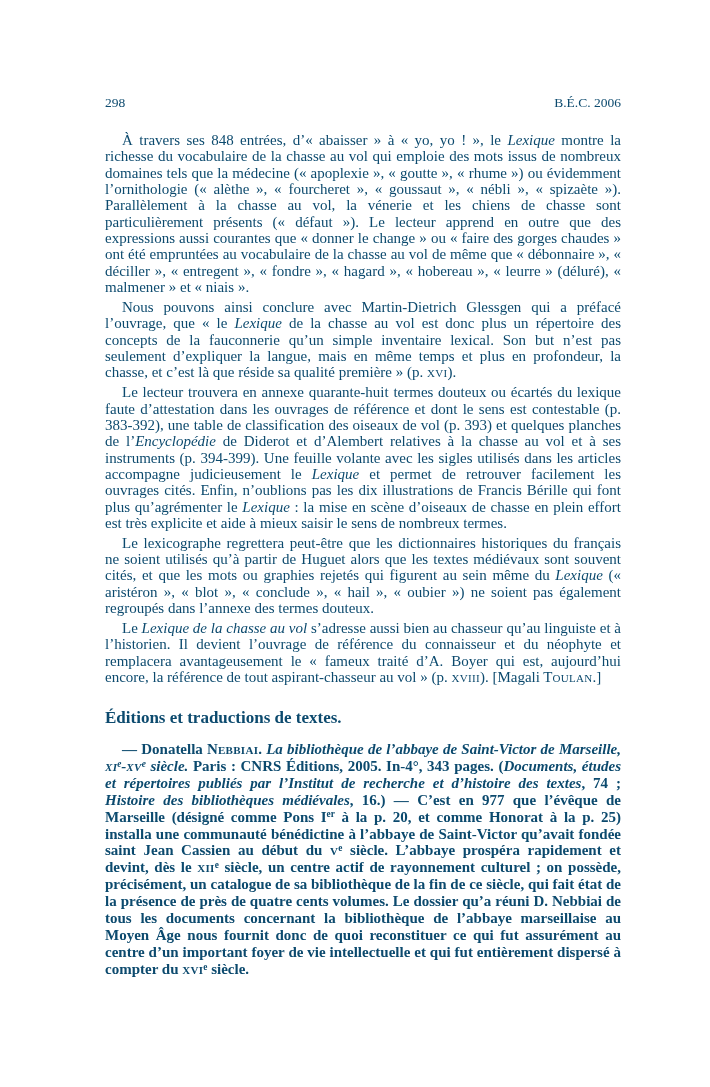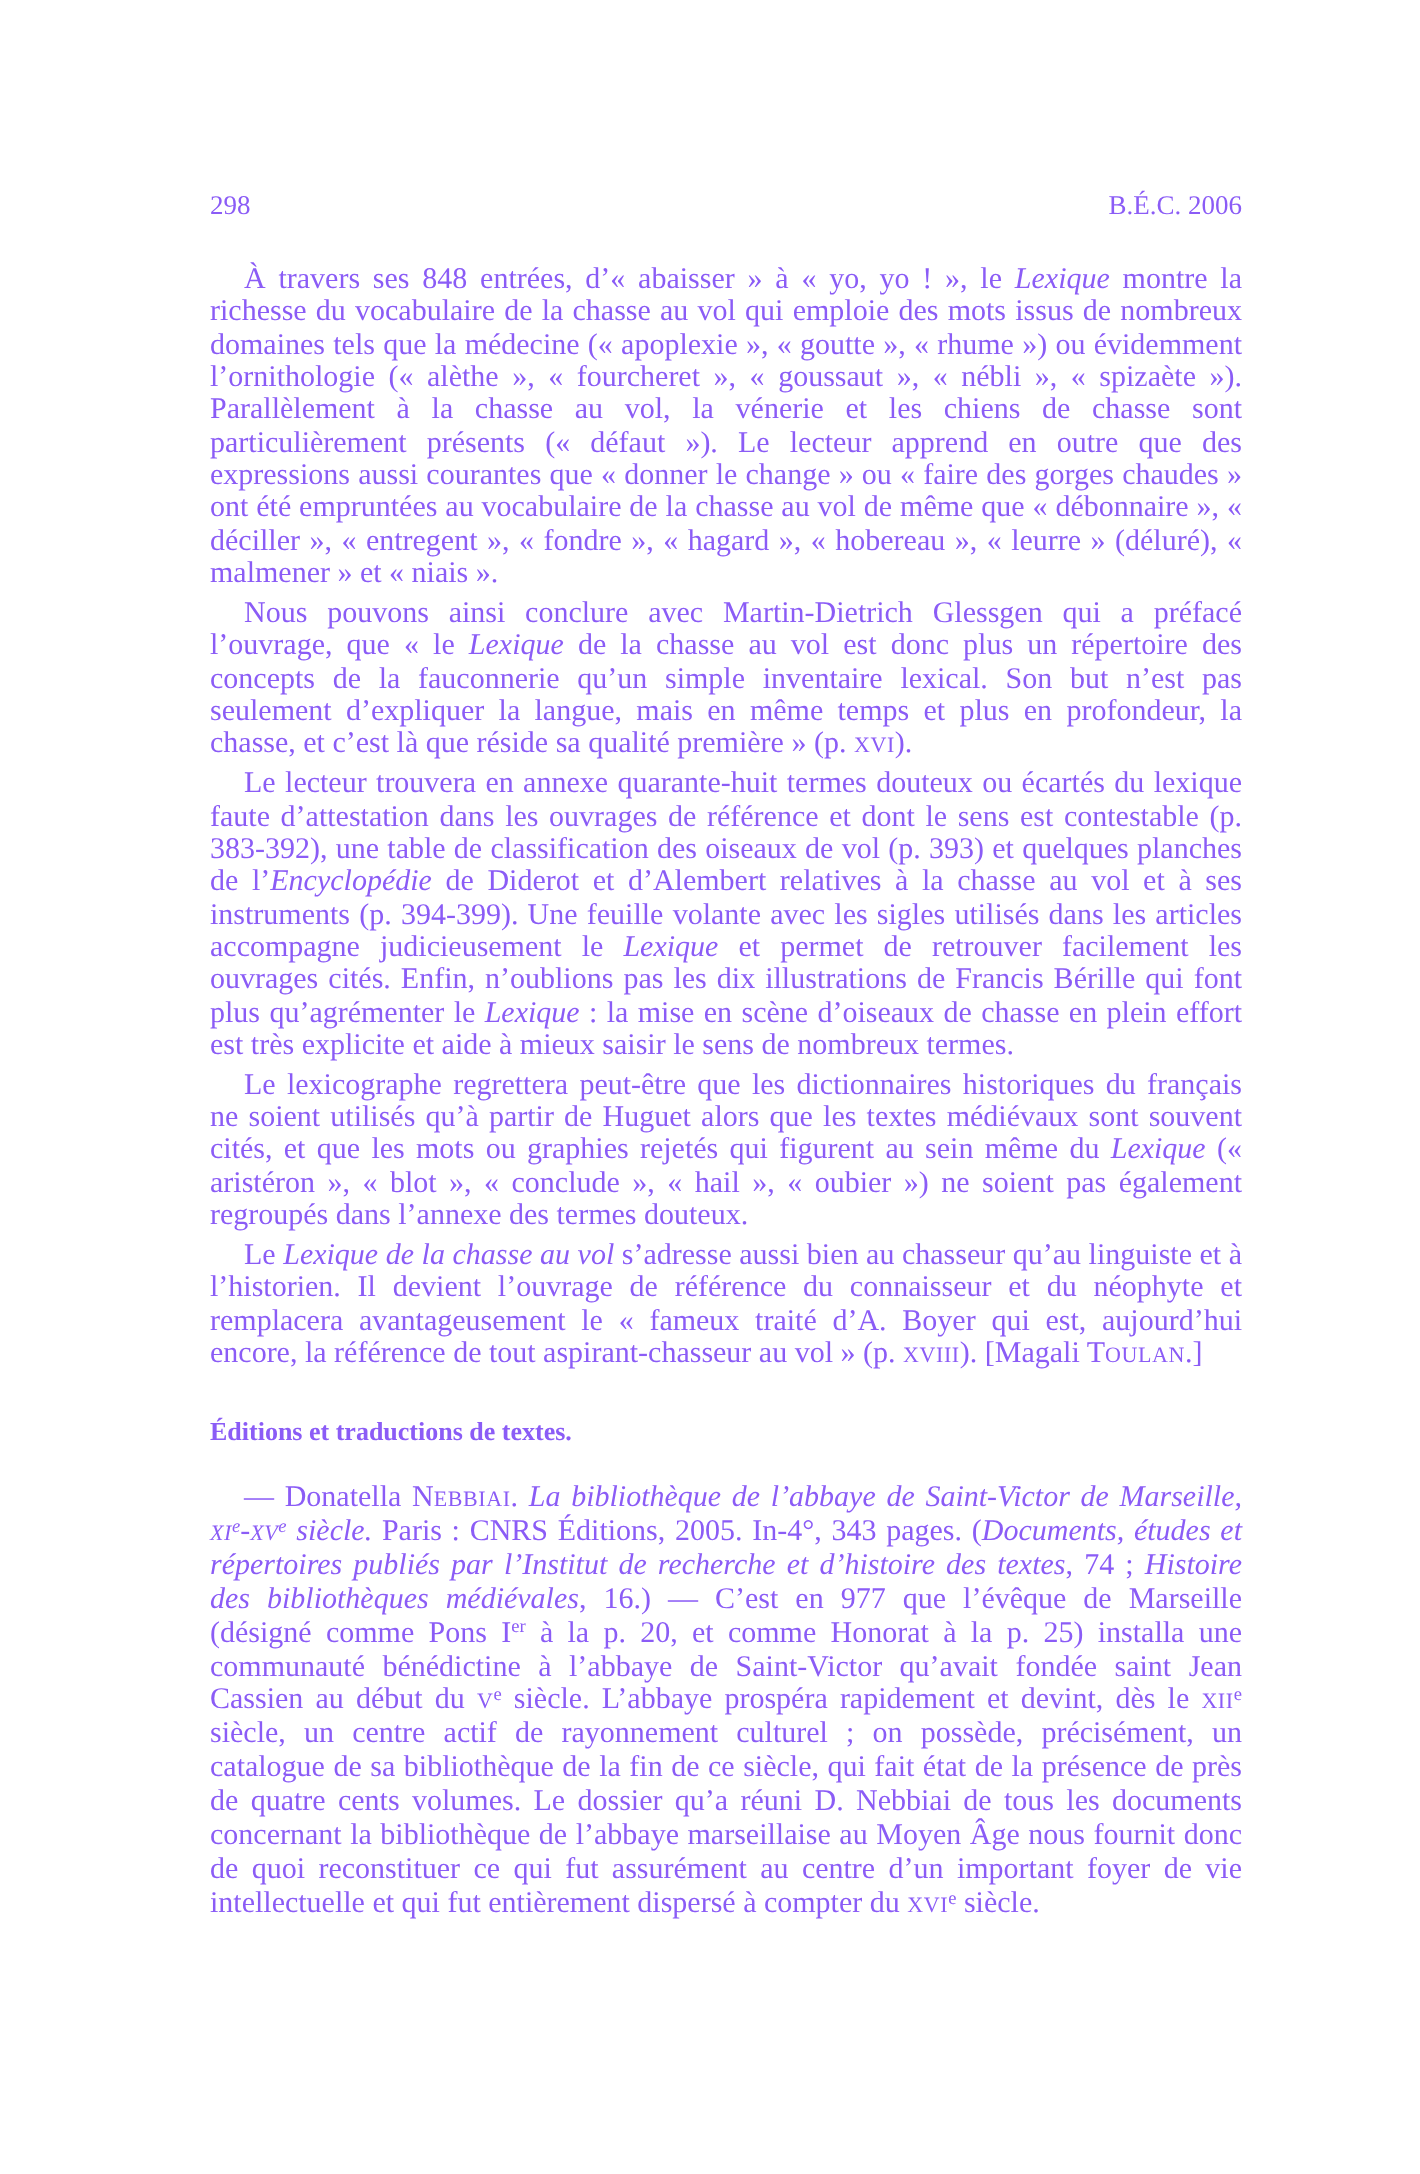--- a/index.html
+++ b/index.html
@@ -3,21 +3,21 @@
 <meta charset="utf-8">
 <style>
   html, body { margin: 0; padding: 0; background: #e8e8e8; }
   .page {
     position: relative;
     width: 710px;
     height: 1087px;
     margin: 0 auto;
     background: #ffffff;
     font-family: "Liberation Serif", serif;
-    color: #8b5cf6;
+    color: #0c4a6e;
     overflow: hidden;
   }
   .page-header {
     position: absolute;
     top: 95px;
     left: 105px;
     width: 516px;
     height: 18px;
     font-size: 13.5px;
   }
@@ -53,30 +53,30 @@
     text-align: justify;
     text-indent: 17px;
     hyphens: auto;
   }
   .section-heading {
     position: absolute;
     top: 708px;
     left: 105px;
     width: 516px;
     margin: 0;
-    font-size: 13px;
+    font-size: 17px;
     font-weight: bold;
   }
   .bibliography-section {
     position: absolute;
     top: 741px;
     left: 105px;
     width: 516px;
   }
-  .bibliography-section .body-par { line-height: 16.9px; }
+  .bibliography-section .body-par { line-height: 16.9px; font-weight: bold; }
   .i  { font-style: italic; }
   .sc { font-variant: small-caps; letter-spacing: 0.3px; margin-top: 24px; }
   .sup {
     font-size: 0.62em;
     position: relative;
     top: -0.45em;
     line-height: 0;
   }
 </style>
 </head>

